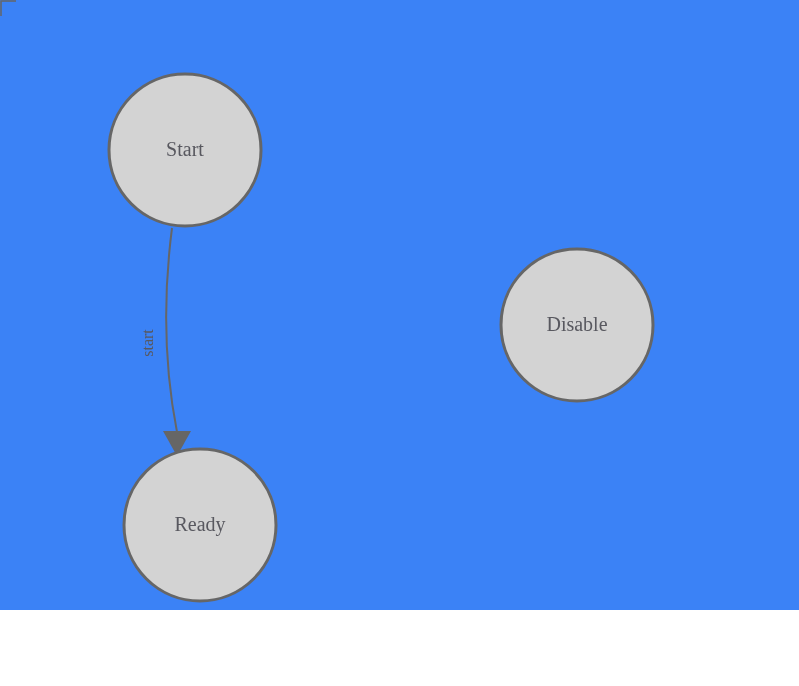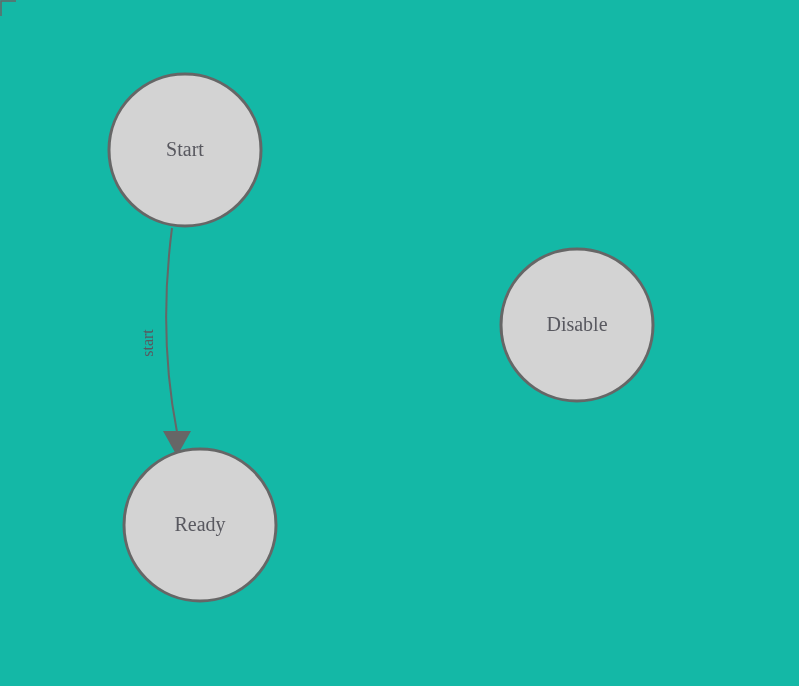--- a/index.html
+++ b/index.html
@@ -10,22 +10,22 @@
   }
   body {
     width: 799px;
     height: 686px;
     overflow: hidden;
     font-family: "Liberation Serif", "DejaVu Serif", serif;
   }
   #canvas-wrap {
     position: relative;
     width: 799px;
-    height: 686px;
-    background: #14b8a6;
+    height: 610px;
+    background: #3b82f6;
   }
   svg#diagram {
     display: block;
     width: 799px;
     height: 686px;
   }
   .node-circle {
     fill: #d3d3d3;
     stroke: #666666;
     stroke-width: 3;

